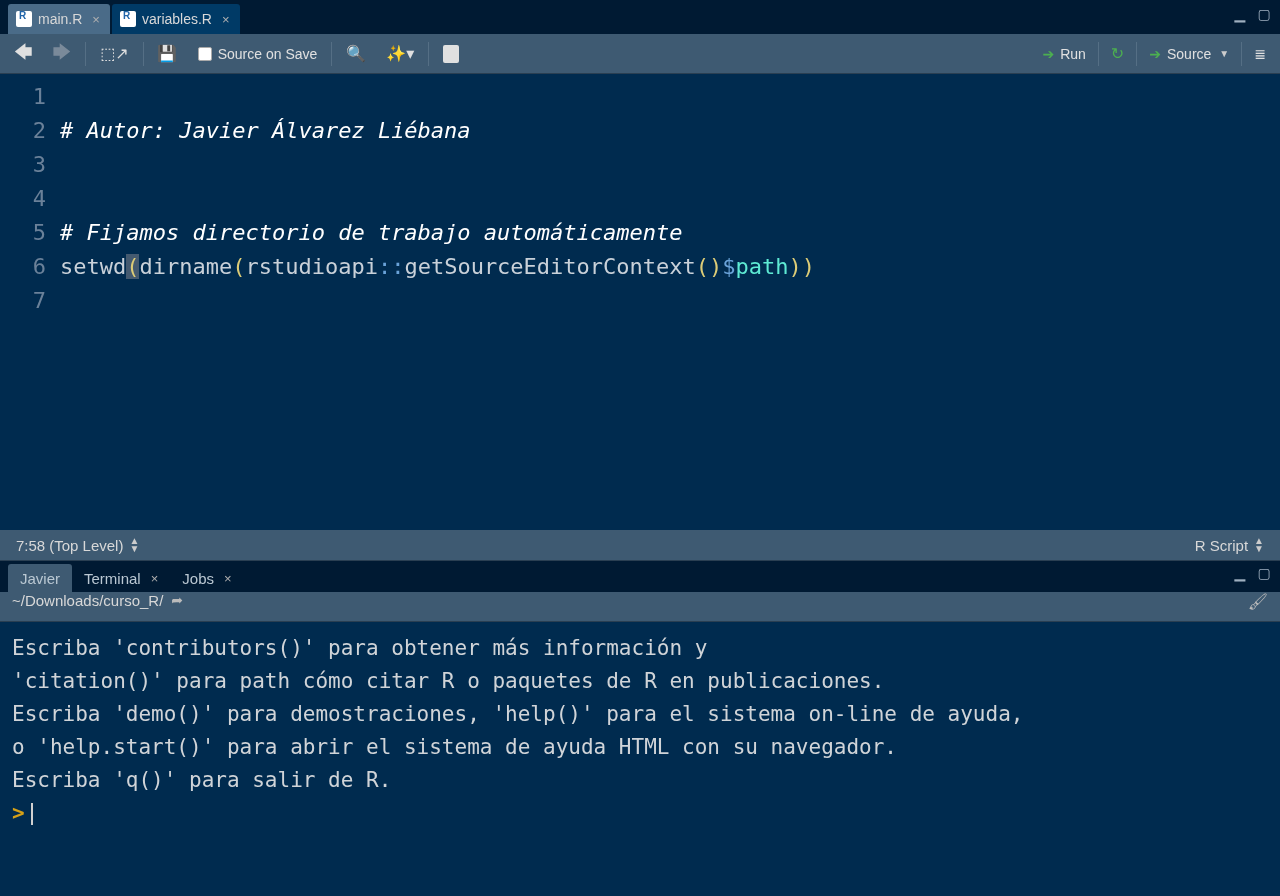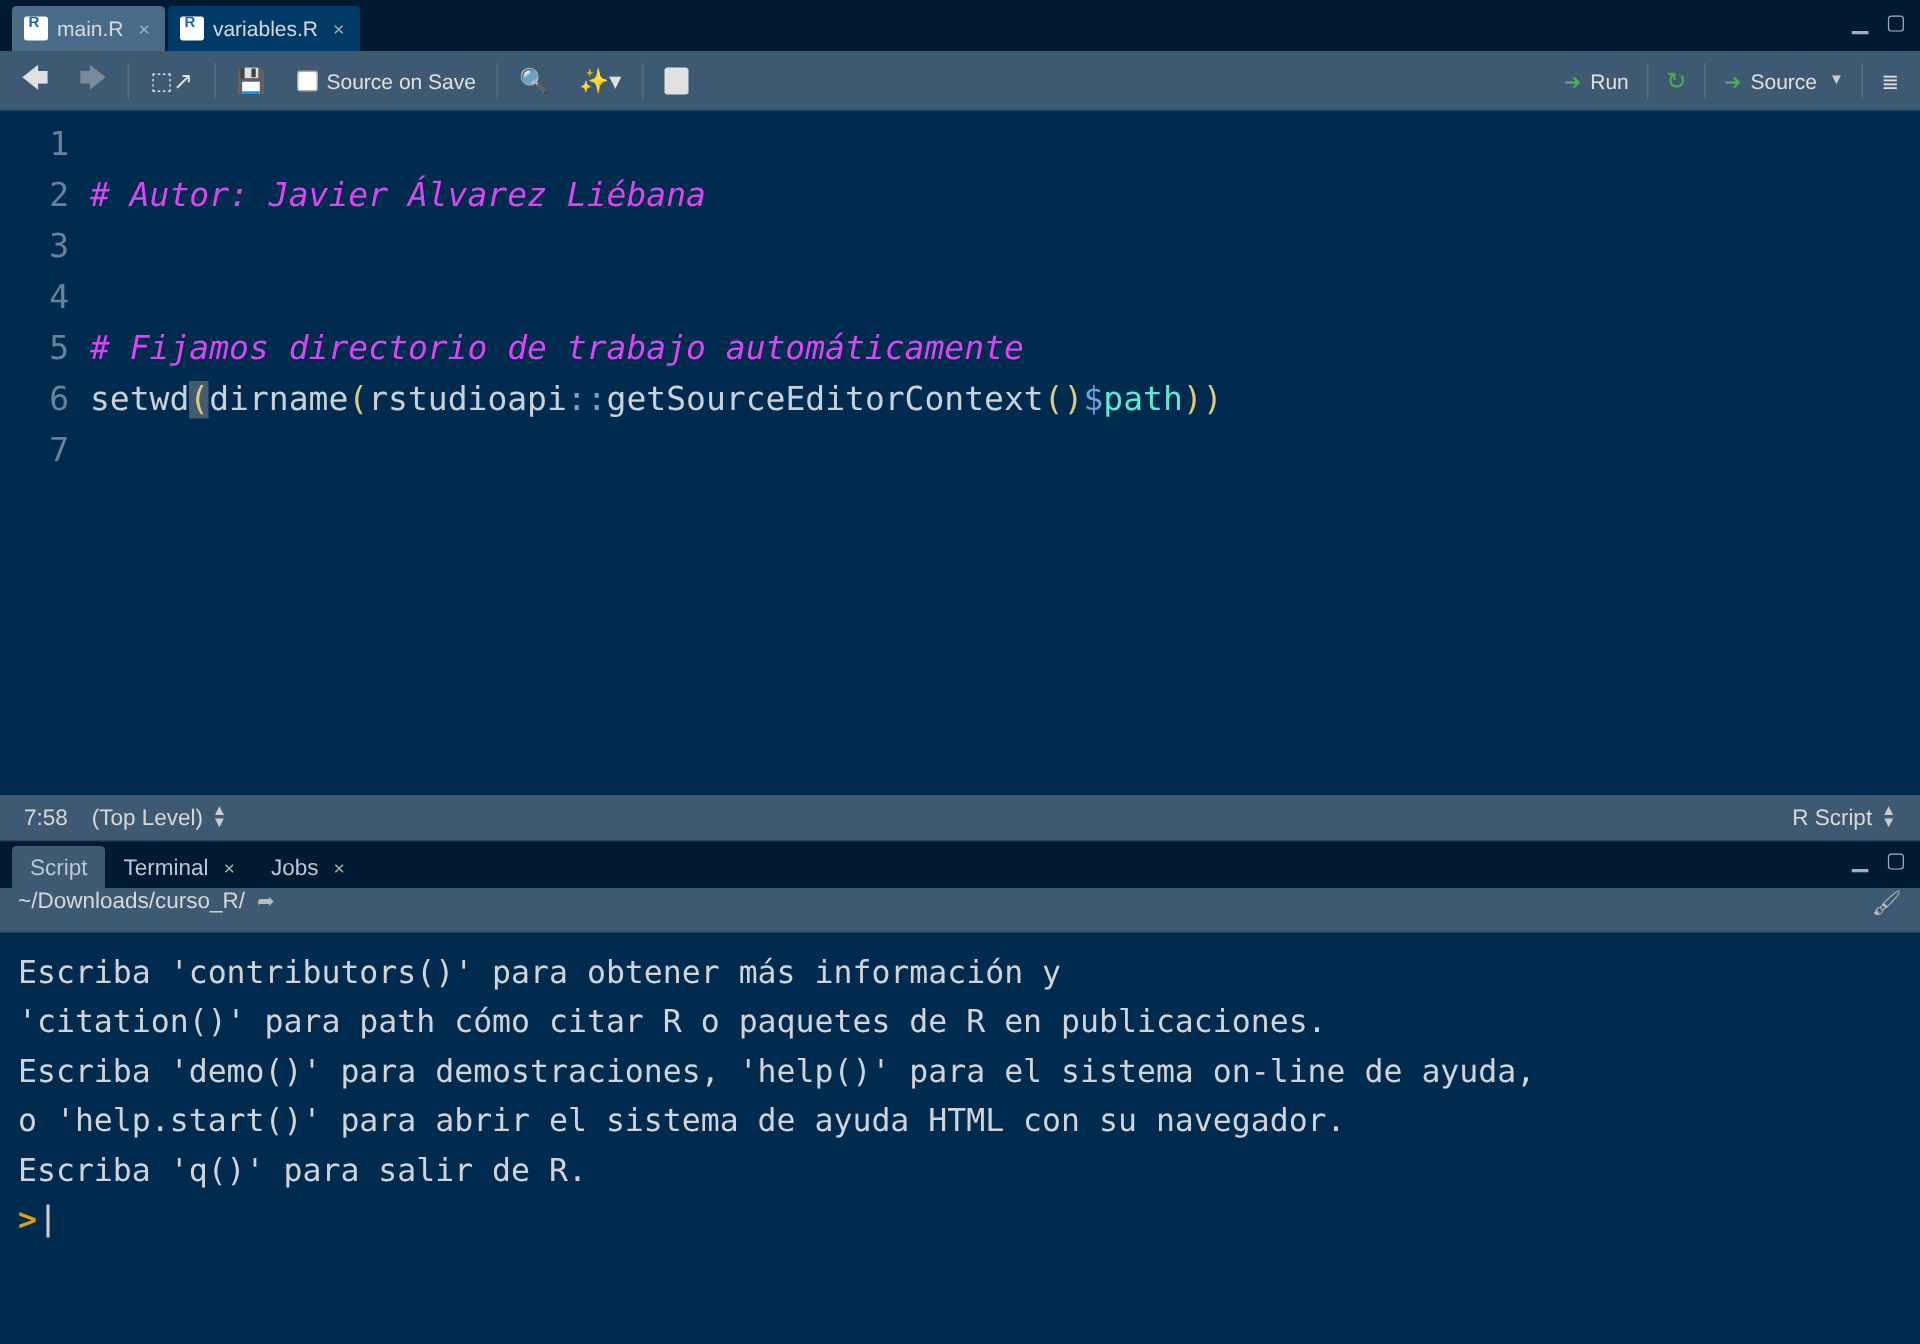--- a/index.html
+++ b/index.html
@@ -23,29 +23,29 @@
 .tool-right { margin-left:auto; display:flex; align-items:center; gap:6px; }
 .run-arrow { color:#4caf50; font-size:14px; }
 .refresh-icon { color:#4caf50; font-size:16px; }
 .source-arrow { color:#4caf50; font-size:14px; }
 .drop-chev { font-size:10px; color:#ccc; margin-left:2px; }
 .editor-wrap { flex:0 0 456px; display:flex; background:#002b4f; font-family:'Consolas','Menlo',monospace; font-size:22px; }
 .gutter { width:60px; text-align:right; padding-right:14px; color:#6a8199; user-select:none; padding-top:6px; }
 .gutter div { height:34px; line-height:34px; }
 .code { flex:1; padding-top:6px; }
 .code-line { height:34px; line-height:34px; white-space:pre; }
-.comment { color:#d946ef; font-style:italic; }
+.comment { color:#ffffff; font-style:italic; }
 .func { color:#c9d1d9; }
 .paren { color:#dccc77; }
 .ns { color:#6aa3d9; }
 .op { color:#6aa3d9; }
 .var { color:#5eead4; }
 .cursor-box { background:#445a70; }
 .status-bar { height:30px; background:#3e5a72; display:flex; align-items:center; padding:0 16px; color:#d8d8d8; font-size:15px; justify-content:space-between; }
-.status-left { display:flex; gap:16px; align-items:center; }
+.status-left { display:flex; gap:4px; align-items:center; }
 .scope { display:flex; align-items:center; gap:6px; }
 .updown { font-size:10px; color:#ccc; line-height:8px; }
 .panel-tabs { height:32px; background:#001a33; display:flex; align-items:flex-end; padding-left:8px; border-top:1px solid #2a3f52; position:relative; }
 .ptab { display:flex; align-items:center; height:28px; padding:0 12px; color:#bac8d3; font-size:15px; border-radius:3px 3px 0 0; gap:6px; }
 .ptab.active { background:#3e5a72; }
 .panel-wc { position:absolute; right:8px; top:6px; display:flex; gap:8px; }
 .path-bar { height:30px; background:#3e5a72; display:flex; padding:0 12px; color:#d8d8d8; font-size:15px; gap:8px; border-bottom:1px solid #2a3f52; }
 .goto-arrow { font-size:14px; color:#bbb; }
 .brush { margin-left:auto; font-size:16px; color:#bbb; }
 .console { flex:1; background:#002b4f; font-family:'Consolas','Menlo',monospace; font-size:21px; padding:10px 12px; color:#d0d4d8; line-height:33px; }
@@ -144,21 +144,21 @@
     </span>
   </div>
   <span class="scope">
     <span>R Script</span>
     <span class="updown">▲<br>▼</span>
   </span>
 </div>
 
 <div class="panel-tabs">
   <div class="ptab active">
-    <span>Script</span>
+    <span>Javier</span>
   </div>
   <div class="ptab">
     <span>Terminal</span>
     <span class="close-x">×</span>
   </div>
   <div class="ptab">
     <span>Jobs</span>
     <span class="close-x">×</span>
   </div>
   <div class="panel-wc">

